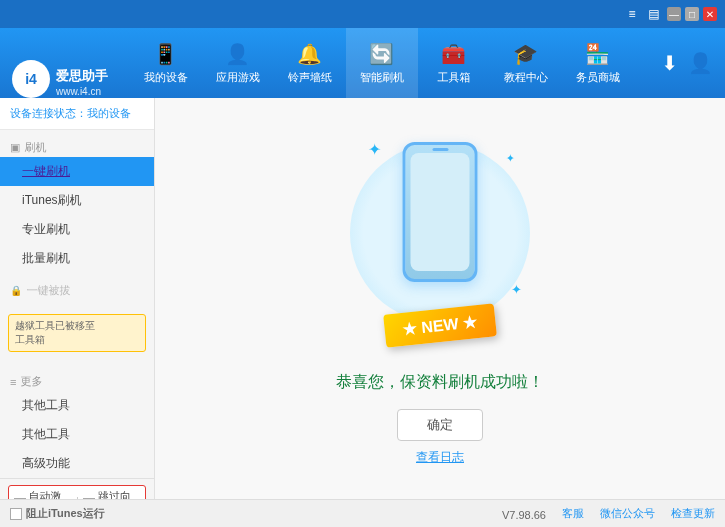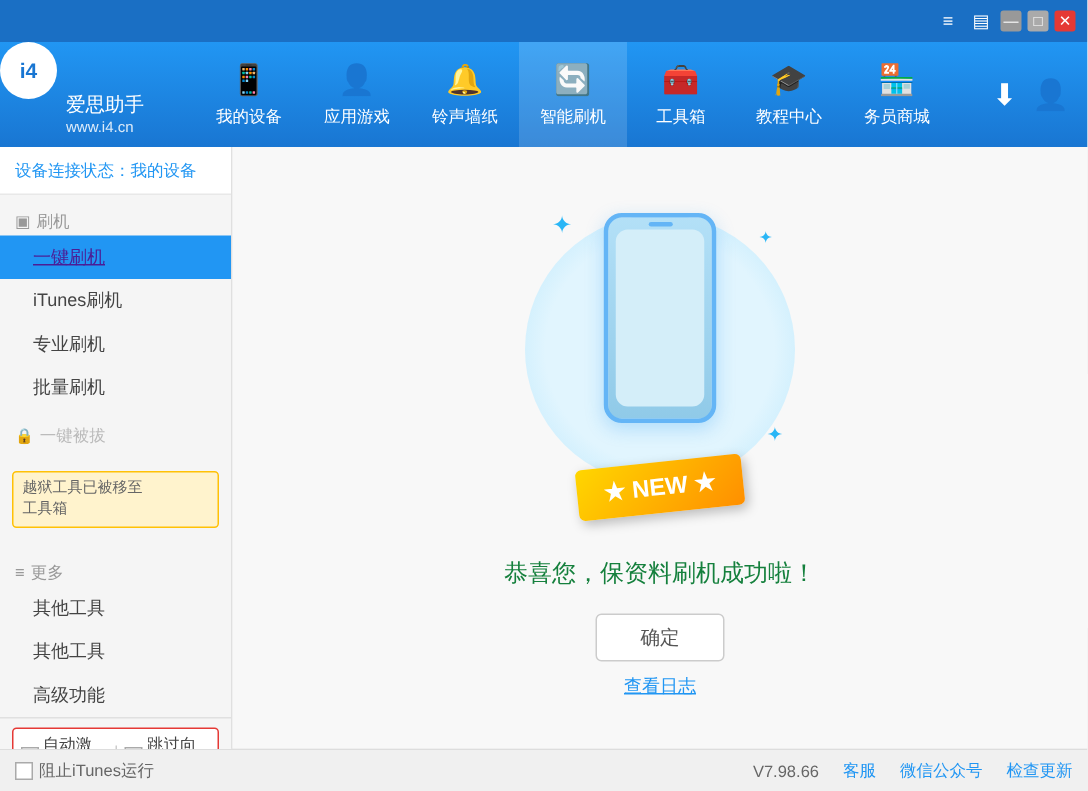--- a/index.html
+++ b/index.html
@@ -14,28 +14,28 @@
     }
     .top-bar-icon { color: white; font-size: 12px; cursor: pointer; width: 18px; height: 18px; display: flex; align-items: center; justify-content: center; }
 
     
     .header {
       width: 100%; height: 70px;
       background: linear-gradient(180deg, #2196F3 0%, #1976D2 100%);
       display: flex; align-items: center;
     }
     .logo-area {
-      width: 130px; height: 100%; display: flex; align-items: flex-start; padding-left: 0; flex-shrink: 0;
+      width: 130px; height: 100%; display: flex; align-items: flex-end; padding-left: 12px; flex-shrink: 0;
     }
     .logo-circle {
       width: 38px; height: 38px; border-radius: 50%; background: #fff;
       display: flex; align-items: center; justify-content: center; margin-right: 6px;
     }
     .logo-text { color: white; font-size: 11px; line-height: 1.3; }
-    .logo-text .brand { font-size: 13px; font-weight: normal; margin-top: 34px; }
+    .logo-text .brand { font-size: 13px; font-weight: bold; margin-top: 34px; }
 
     .nav-items { display: flex; align-items: center; flex: 1; height: 100%; }
     .nav-item {
       display: flex; flex-direction: column; align-items: center; justify-content: center;
       width: 72px; height: 100%; color: white; cursor: pointer; font-size: 11px; gap: 4px;
       transition: background 0.2s;
     }
     .nav-item.active { background: rgba(255,255,255,0.15); }
     .nav-icon { font-size: 20px; }
 
@@ -112,21 +112,21 @@
       font-size: 12px; color: #2196F3; cursor: pointer; background: none; border: none;
       text-decoration: underline;
     }
 
     
     .footer {
       height: 28px; background: #f0f0f0; border-top: 1px solid #ddd;
       display: flex; align-items: center; padding: 0 10px;
       font-size: 11px; color: #666;
     }
-    .footer-left { display: flex; align-items: center; gap: 4px; }
+    .footer-left { display: flex; align-items: center; gap: 4px; font-weight: bold; }
     .footer-checkbox { width: 12px; height: 12px; border: 1px solid #aaa; background: white; }
     .footer-spacer { flex: 1; }
     .footer-right { display: flex; gap: 16px; align-items: flex-end; }
     .footer-link { color: #2196F3; cursor: pointer; }
   </style>
 </head>
 <body>
 
 <div class="top-bar">
   <div class="top-bar-icon">≡</div>

